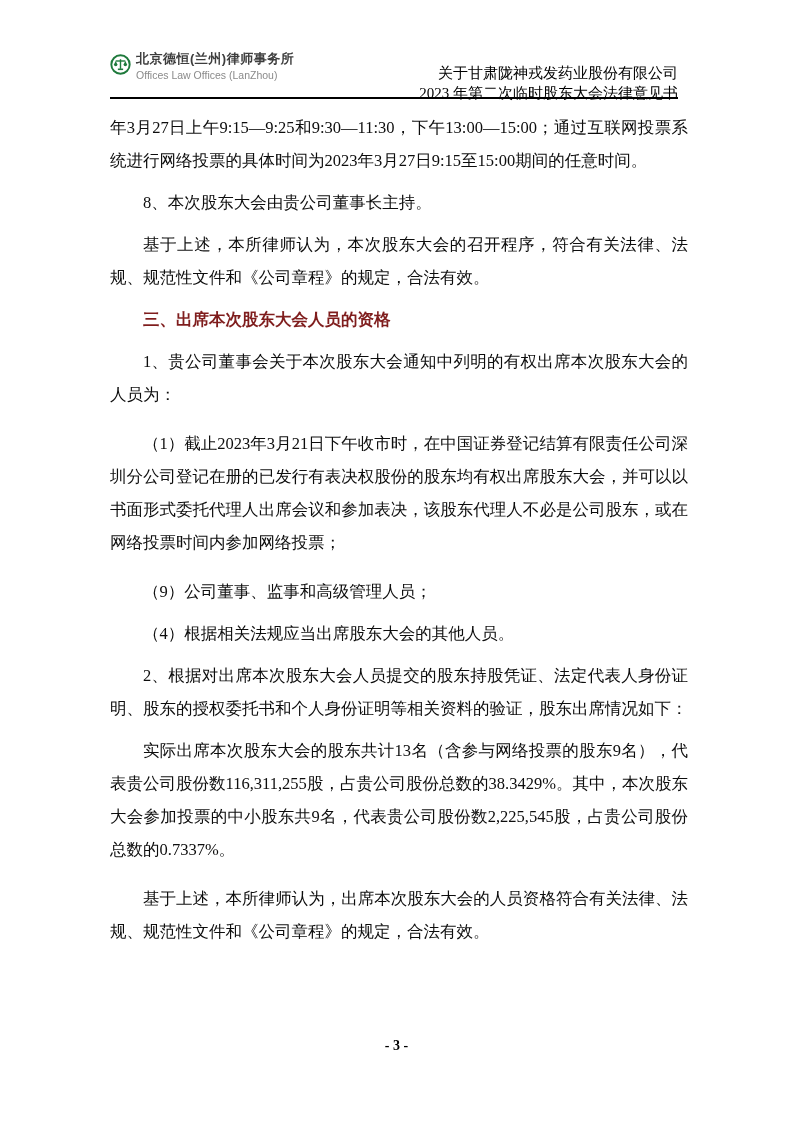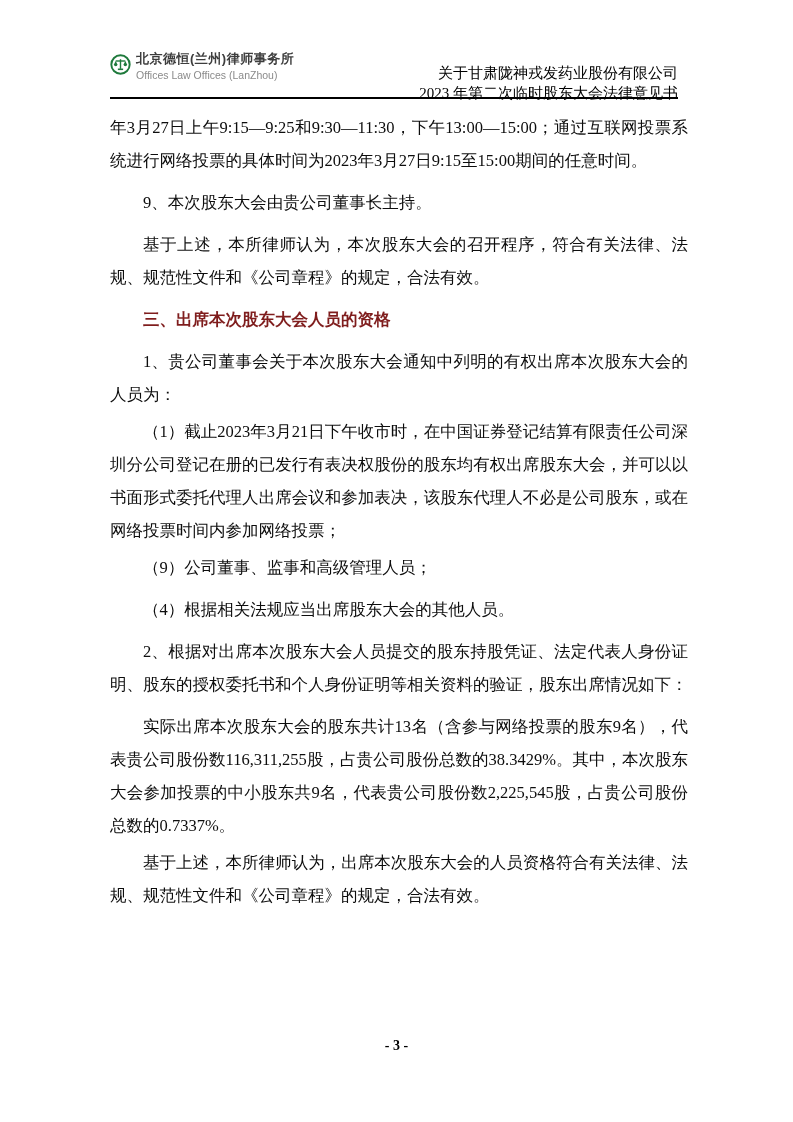--- a/index.html
+++ b/index.html
@@ -75,21 +75,21 @@
     font-size: 16.5px;
     line-height: 33px;
     text-align: justify;
     text-justify: inter-character;
     word-break: break-all;
     color: #0d0d0d;
   }
   .doc-body p { margin-top: 9px; }
   .doc-body p.first { margin-top: 0; }
   .doc-body p.indent { text-indent: 2em; }
-  .doc-body p.tight { margin-top: 4px; }
+  .doc-body p.tight { margin-top: 16px; }
   .section-heading {
     font-family: "Liberation Sans", "DejaVu Sans", sans-serif;
     font-weight: bold;
     font-size: 16.5px;
     color: #7f1d1d;
     text-indent: 2em;
     margin-top: 46px;
   }
 
   
@@ -129,21 +129,21 @@
     <div class="doc-title">
       <div>关于甘肃陇神戎发药业股份有限公司</div>
       <div>2023 年第二次临时股东大会法律意见书</div>
     </div>
   </div>
 
   <div class="header-rule"></div>
 
   <div class="doc-body">
     <p class="first">年3月27日上午9:15—9:25和9:30—11:30，下午13:00—15:00；通过互联网投票系统进行网络投票的具体时间为2023年3月27日9:15至15:00期间的任意时间。</p>
-    <p class="indent">9、本次股东大会由贵公司董事长主持。</p>
+    <p class="indent">8、本次股东大会由贵公司董事长主持。</p>
     <p class="indent">基于上述，本所律师认为，本次股东大会的召开程序，符合有关法律、法规、规范性文件和《公司章程》的规定，合法有效。</p>
     <p class="section-heading">三、出席本次股东大会人员的资格</p>
     <p class="indent">1、贵公司董事会关于本次股东大会通知中列明的有权出席本次股东大会的人员为：</p>
     <p class="indent tight">（1）截止2023年3月21日下午收市时，在中国证券登记结算有限责任公司深圳分公司登记在册的已发行有表决权股份的股东均有权出席股东大会，并可以以书面形式委托代理人出席会议和参加表决，该股东代理人不必是公司股东，或在网络投票时间内参加网络投票；</p>
     <p class="indent tight">（9）公司董事、监事和高级管理人员；</p>
     <p class="indent">（4）根据相关法规应当出席股东大会的其他人员。</p>
     <p class="indent">2、根据对出席本次股东大会人员提交的股东持股凭证、法定代表人身份证明、股东的授权委托书和个人身份证明等相关资料的验证，股东出席情况如下：</p>
     <p class="indent">实际出席本次股东大会的股东共计13名（含参与网络投票的股东9名），代表贵公司股份数116,311,255股，占贵公司股份总数的38.3429%。其中，本次股东大会参加投票的中小股东共9名，代表贵公司股份数2,225,545股，占贵公司股份总数的0.7337%。</p>
     <p class="indent tight">基于上述，本所律师认为，出席本次股东大会的人员资格符合有关法律、法规、规范性文件和《公司章程》的规定，合法有效。</p>
   </div>

